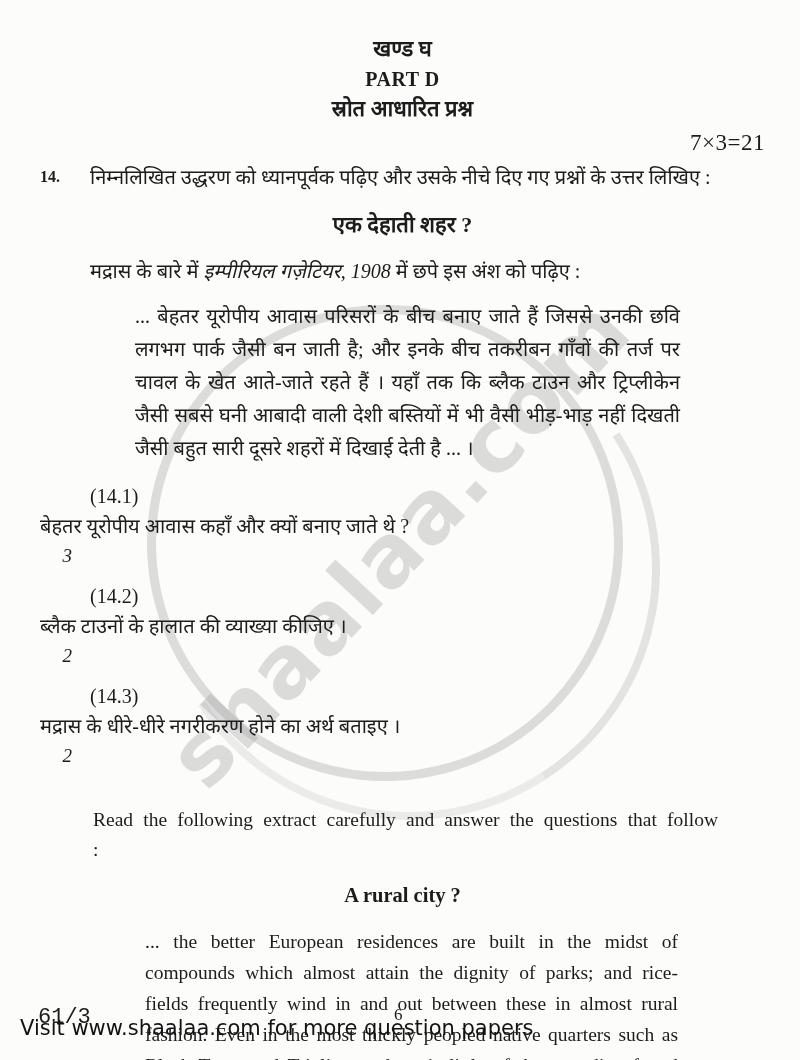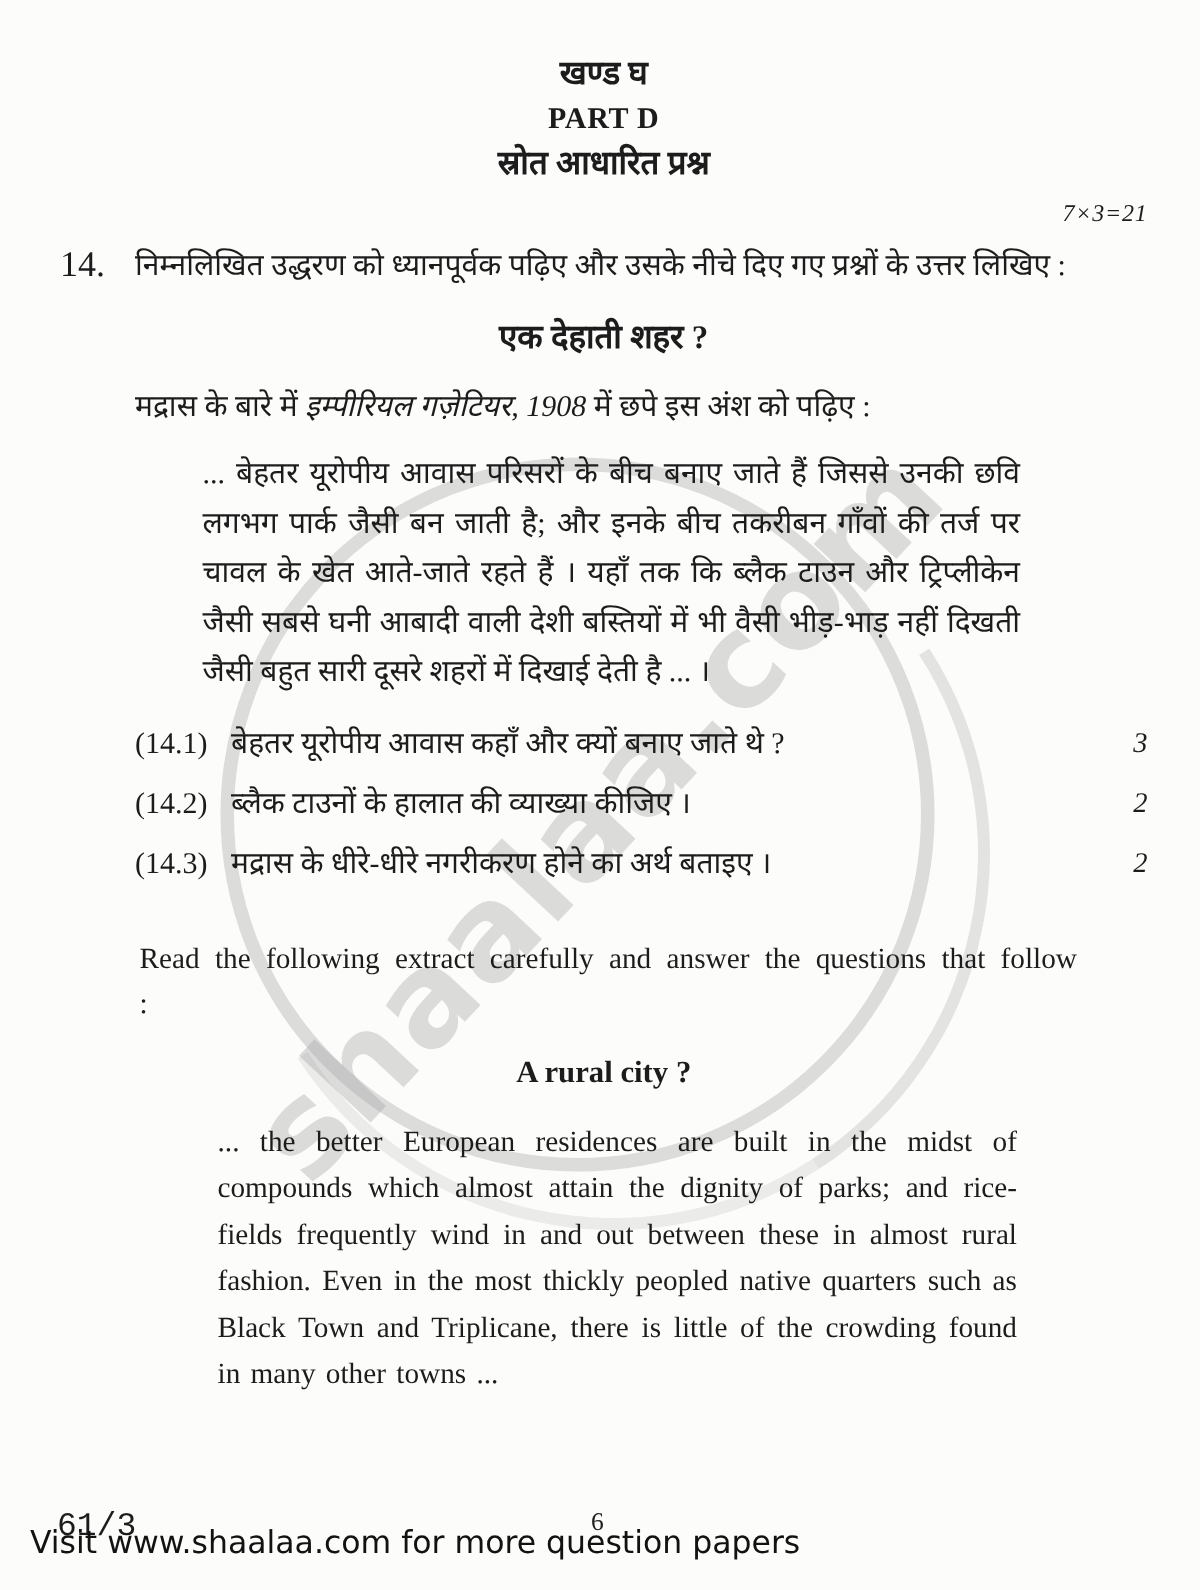--- a/index.html
+++ b/index.html
@@ -27,31 +27,31 @@
     font-family:"DejaVu Sans","Liberation Sans",sans-serif;
     font-weight:bold; font-size:86px; letter-spacing:2px;
     color:rgba(165,165,165,0.38); white-space:nowrap;
   }
   
   .content { position:absolute; inset:0; padding:34px 35px 0 40px; z-index:1; }
   .hd-hi { text-align:center; font-weight:bold; font-size:22px; line-height:30px; }
   .hd-en { text-align:center; font-weight:bold; font-size:20px; line-height:30px; letter-spacing:0.5px; }
   .hd-row { position:relative; }
   .marks-formula {
-    position:absolute; right:0; top:4px; font-style:italic;
-    font-weight:normal; font-size:16px; letter-spacing:0.5px;
+    position:absolute; right:0; top:4px; 
+    font-weight:normal; font-size:23px; letter-spacing:0.5px;
   }
   .q-row { display:flex; margin-top:38px; }
-  .q-num { width:50px; font-weight:normal; font-size:24px; line-height:30px; }
+  .q-num { width:50px; font-weight:bold; font-size:16px; line-height:30px; }
   .q-instr-hi { flex:1; font-size:20px; line-height:30px; }
   .title-hi { text-align:center; font-weight:bold; font-size:22px; margin-top:18px; line-height:30px; }
   .src-line-hi { margin:16px 0 0 50px; font-size:20px; line-height:30px; }
   .extract-hi { margin:14px 85px 0 95px; font-size:20px; line-height:33px; text-align:justify; }
   .subq-block { margin-top:16px; }
-  .subq { display:flex; font-size:20px; line-height:30px; margin-top:10px; }
+  .subq { display:flex; font-size:20px; line-height:30px; margin-top:10px;flex-direction:column; }
   .subq-num { width:64px; margin-left:50px; }
   .subq-text { flex:1; }
   .subq-marks { width:32px; text-align:right; font-style:italic; font-size:19px; }
   .inst-en { margin:34px 47px 0 53px; font-size:19.5px; line-height:30px; text-align:justify; word-spacing:4px; }
   .title-en { text-align:center; font-weight:bold; font-size:20.5px; margin-top:16px; line-height:28px; }
   .src-line-en { margin:26px 0 0 53px; font-size:19.5px; line-height:28px; }
   .extract-en { margin:17px 87px 0 105px; font-size:19.5px; line-height:31px; text-align:justify; word-spacing:2px; }
   .it { font-style:italic; }
   
   .paper-code { position:absolute; left:38px;  top:1005px; font-size:22px; z-index:2;font-family:Liberation Mono, monospace; }

